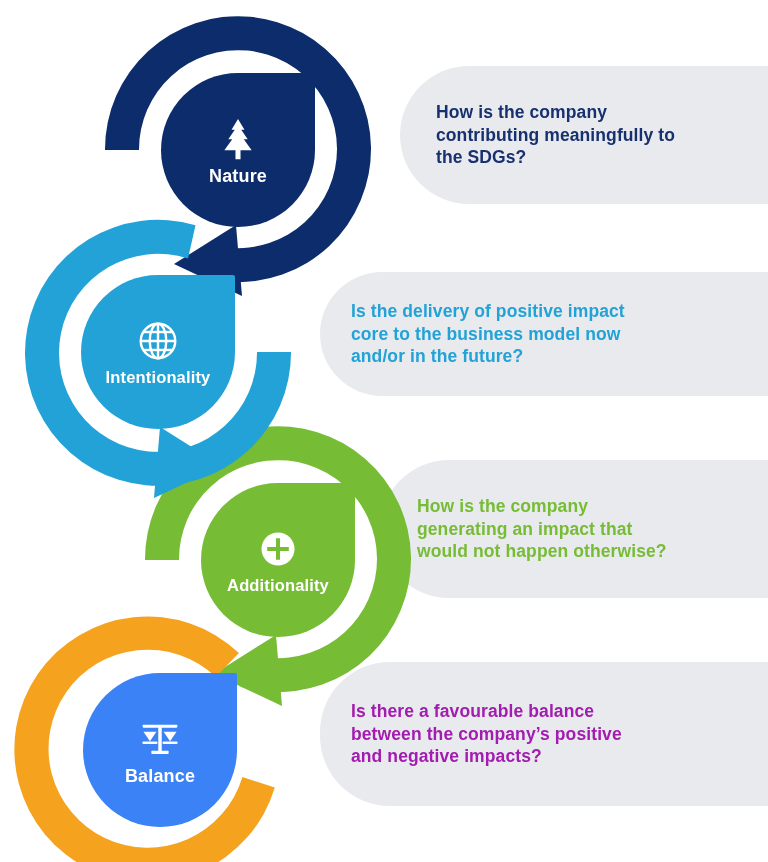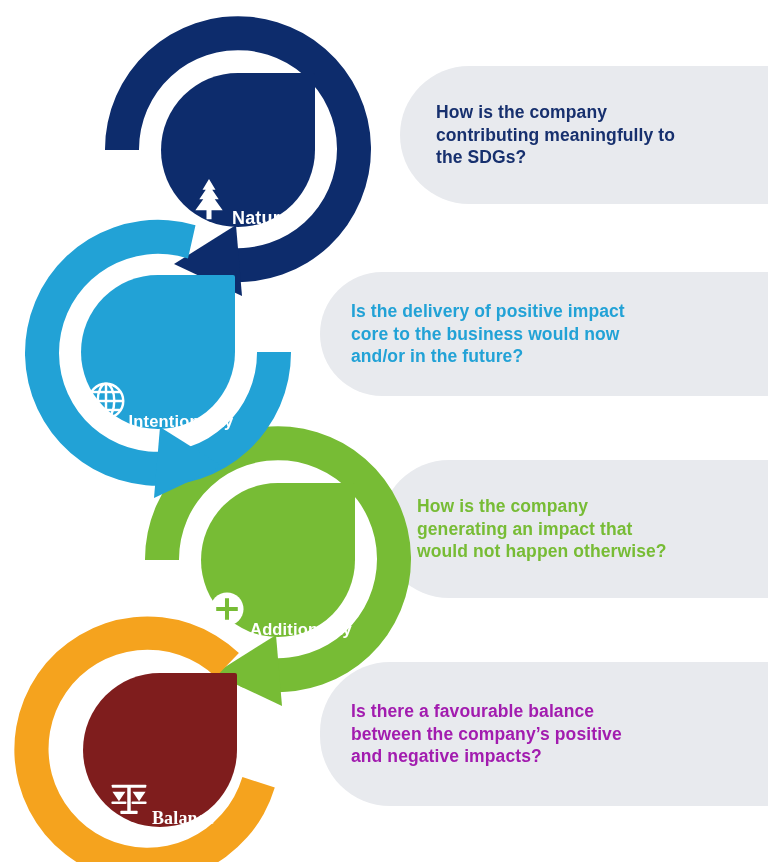--- a/index.html
+++ b/index.html
@@ -69,27 +69,28 @@
 
   
   .leaf {
     position: absolute;
     width: 154px;
     height: 154px;
     left: 73px;
     top: 73px;
     border-radius: 50% 2px 50% 50%;
     display: flex;
-    align-items: flex-end;
+    flex-direction: column;
+    align-items: center;
     justify-content: center;
   }
   #group-nature         .leaf { background: #0D2C6C; }
   #group-intentionality .leaf { background: #22A2D6; }
   #group-additionality  .leaf { background: #77BC35; }
-  #group-balance        .leaf { background: #7f1d1d; font-family: Liberation Serif, serif; }
+  #group-balance        .leaf { background: #3b82f6; }
 
   .leaf-icon {
     width: 46px;
     height: 46px;
     display: block;
     margin-bottom: 5px;
   }
   .leaf-label {
     color: #ffffff;
     font-weight: bold;
@@ -107,21 +108,21 @@
 <div id="stage">
 
   <div class="panel" id="panel-1">
     <div class="panel-text">How is the company
 contributing meaningfully to
 the SDGs?</div>
   </div>
 
   <div class="panel" id="panel-2">
     <div class="panel-text">Is the delivery of positive impact
-core to the business would now
+core to the business model now
 and/or in the future?</div>
   </div>
 
   <div class="panel" id="panel-3">
     <div class="panel-text">How is the company
 generating an impact that
 would not happen otherwise?</div>
   </div>
 
   <div class="panel" id="panel-4">

